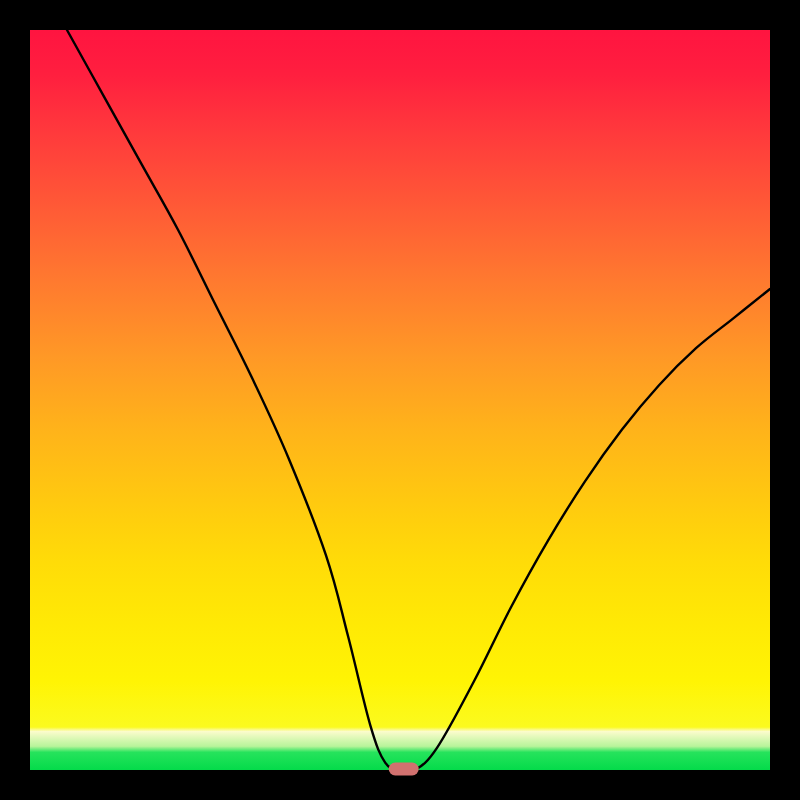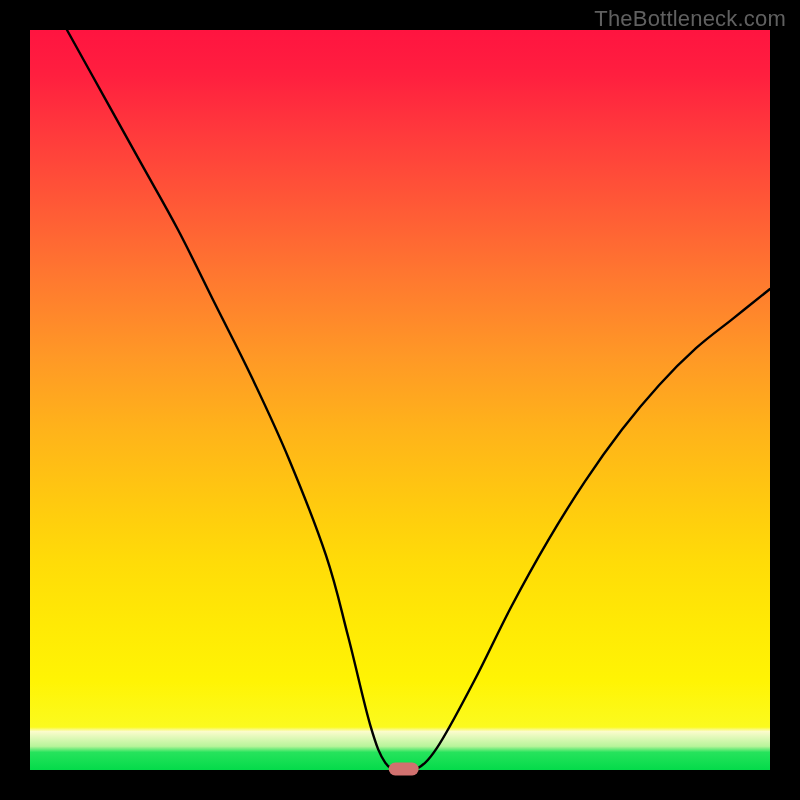--- a/index.html
+++ b/index.html
@@ -78,21 +78,20 @@
   .marker {
     fill: #d1716f;
     stroke: none;
   }
 </style>
 </head>
 <body>
 
 <div class="outer">
 
-  <div class="watermark">TheBottleneck.com</div>
 
   <div class="plot">
     <svg viewBox="0 0 740 740" preserveAspectRatio="none">
       <path class="curve" d="M 37.00 0.00 C 43.66 11.99, 60.68 42.62, 74.00 66.60 C 87.32 90.58, 97.68 109.22, 111.00 133.20 C 124.32 157.18, 134.68 174.49, 148.00 199.80 C 161.32 225.11, 171.68 247.16, 185.00 273.80 C 198.32 300.44, 208.68 319.83, 222.00 347.80 C 235.32 375.77, 245.68 397.23, 259.00 429.20 C 272.32 461.17, 285.34 493.43, 296.00 525.40 C 306.66 557.37, 310.21 576.16, 318.20 606.80 C 326.19 637.44, 333.74 672.96, 340.40 695.60 C 347.06 718.24, 349.87 724.61, 355.20 732.60 C 360.53 740.59, 364.67 738.67, 370.00 740.00 C 375.33 741.33, 378.14 744.00, 384.80 740.00 C 391.46 736.00, 396.34 733.78, 407.00 717.80 C 417.66 701.82, 430.68 676.51, 444.00 651.20 C 457.32 625.89, 467.68 602.51, 481.00 577.20 C 494.32 551.89, 504.68 533.24, 518.00 510.60 C 531.32 487.96, 541.68 471.38, 555.00 451.40 C 568.32 431.42, 578.68 416.92, 592.00 399.60 C 605.32 382.28, 615.68 369.85, 629.00 355.20 C 642.32 340.55, 652.68 330.19, 666.00 318.20 C 679.32 306.21, 689.68 299.26, 703.00 288.60 C 716.32 277.94, 733.34 264.33, 740.00 259.00"></path>
       <rect class="marker" x="358.7" y="732.5" width="30" height="13" rx="6.5" ry="6.5" fill="#d1716f"></rect>
     </svg>
   </div>
 
 </div>
 

